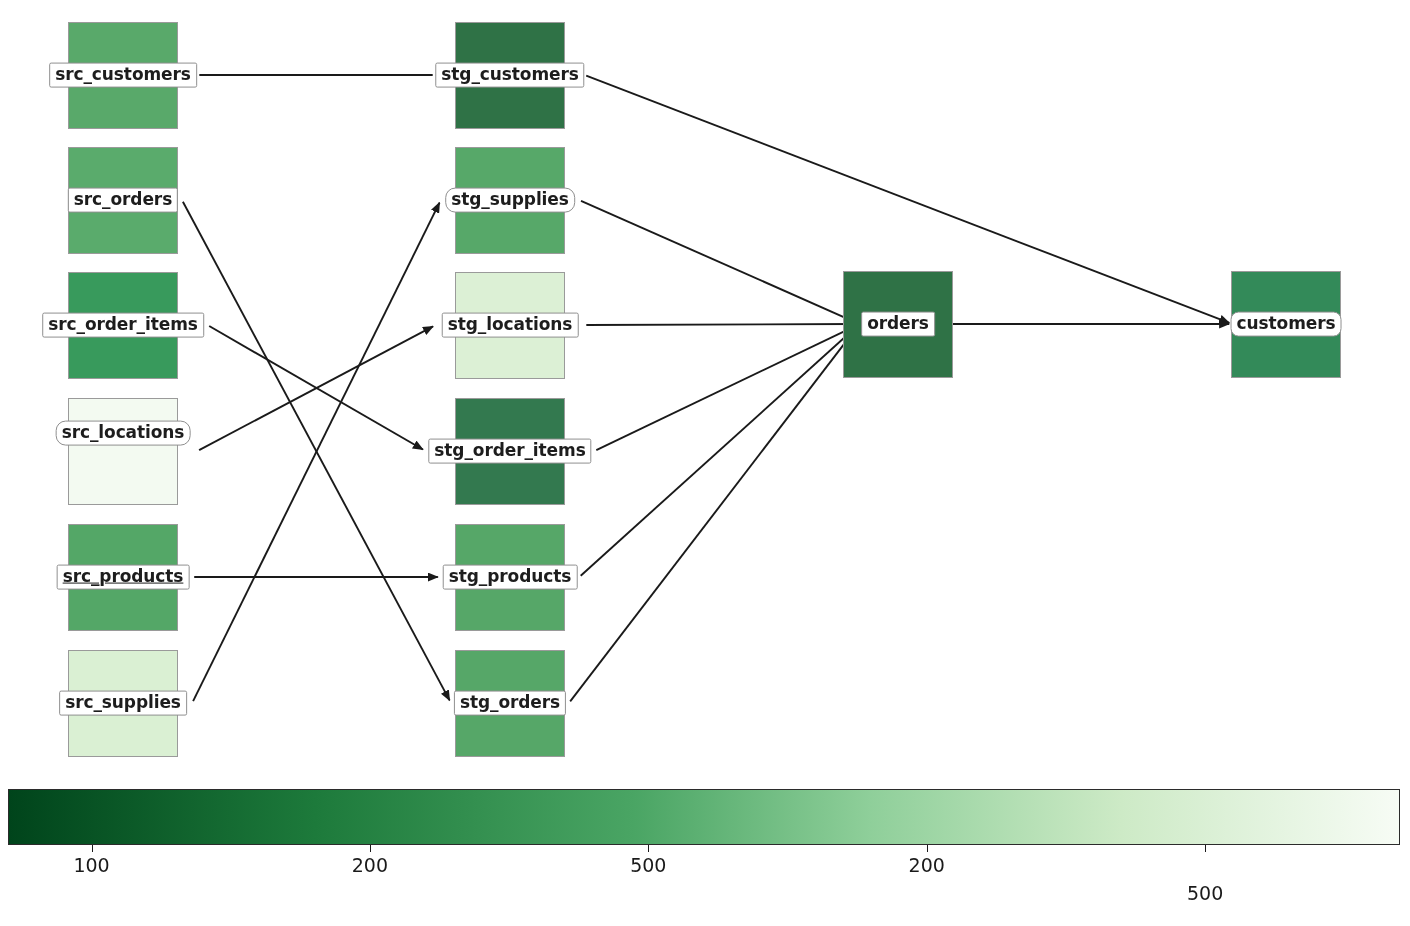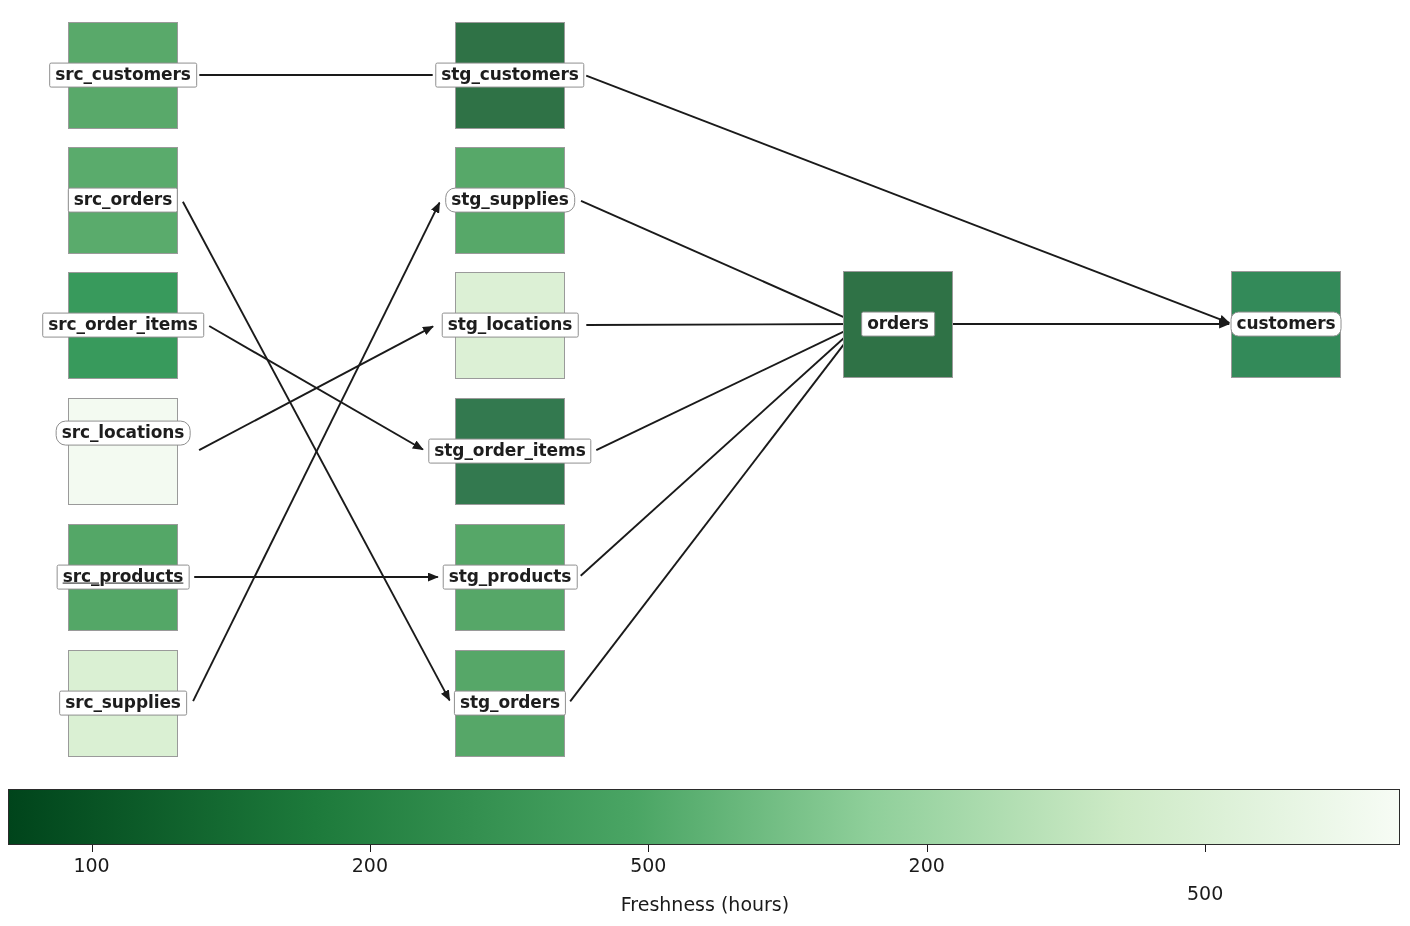--- a/index.html
+++ b/index.html
@@ -171,15 +171,14 @@
       <div class="tick-label" style="left: 83.52px;">100</div>
       <div class="tick-mark" style="left: 361.92px;"></div>
       <div class="tick-label" style="left: 361.92px;">200</div>
       <div class="tick-mark" style="left: 640.32px;"></div>
       <div class="tick-label" style="left: 640.32px;">500</div>
       <div class="tick-mark" style="left: 918.72px;"></div>
       <div class="tick-label" style="left: 918.72px;">200</div>
       <div class="tick-mark" style="left: 1197.12px;"></div>
       <div class="tick-label" style="left: 1197.12px; margin-top: 28px;">500</div>
     </div>
-  <div class="cbar-title">Freshness (hours)</div>
 
 </div>
 
 </body></html>

